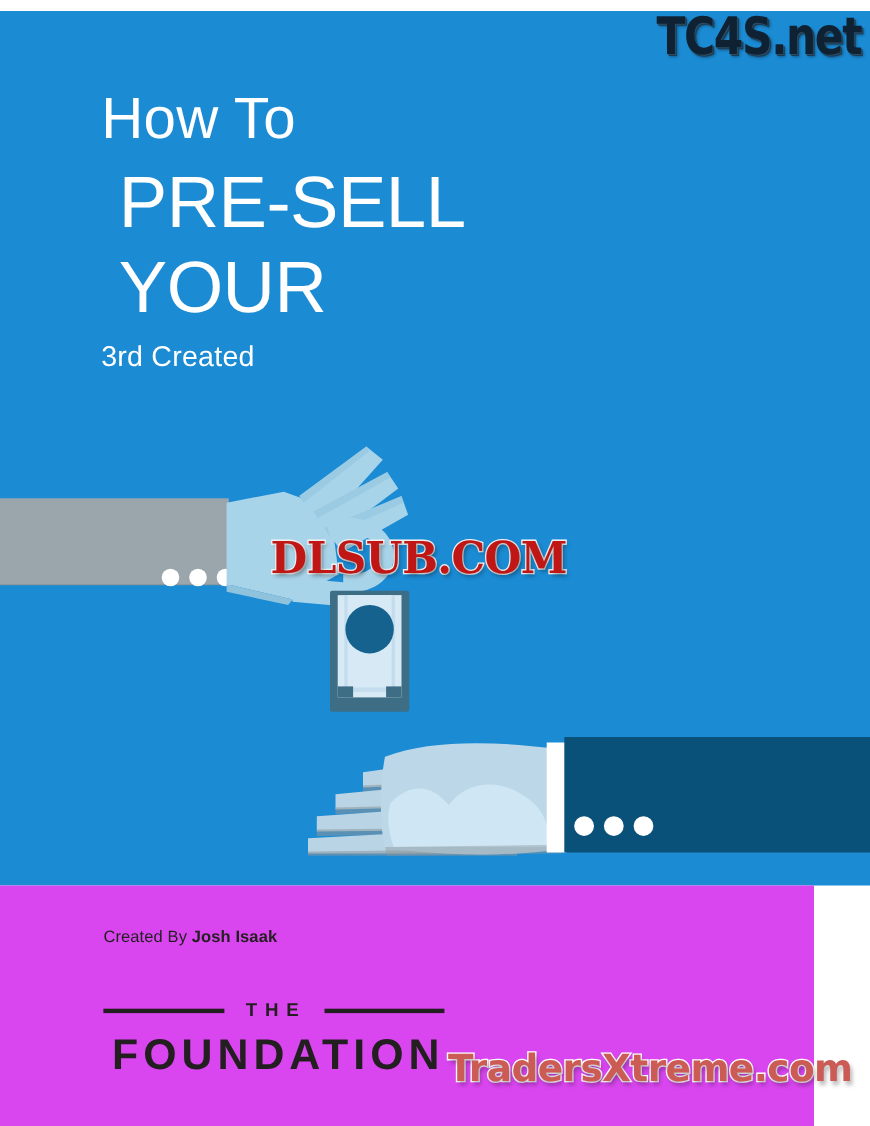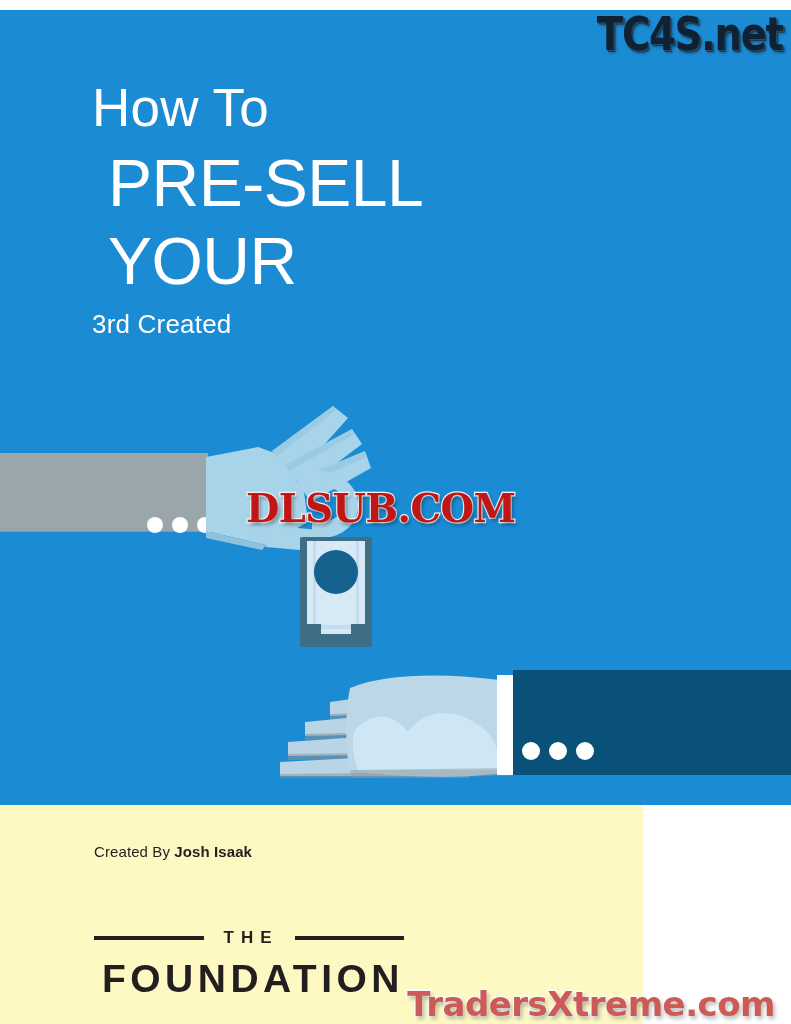--- a/index.html
+++ b/index.html
@@ -76,23 +76,23 @@
     width: 791px;
     height: 795px;
     z-index: 3;
   }
 
   
   .footer {
     position: absolute;
     left: 0;
     top: 805px;
-    width: 643px;
+    width: 740px;
     height: 219px;
-    background: #fef9c3;
+    background: #d946ef;
   }
   .credit {
     position: absolute;
     left: 94px;
     top: 38px;
     font-size: 15px;
     color: #231f20;
     letter-spacing: 0.1px;
     white-space: nowrap;
   }
@@ -105,21 +105,20 @@
     left: 94px;
     top: 104px;
     width: 310px;
   }
   .brand-top {
     display: flex;
     align-items: center;
     justify-content: flex-start;
     gap: 16px;
     height: 20px;
-    margin-top: 19px;
   }
   .brand-rule {
     height: 4px;
     background: #231f20;
     flex: 1 1 auto;
   }
   .brand-the {
     font-size: 17px;
     font-weight: 700;
     letter-spacing: 7px;
@@ -171,21 +170,21 @@
     transform-origin: left center;
     white-space: nowrap;
     -webkit-text-stroke: 2.5px #f2f2f2;
     paint-order: stroke fill;
     text-shadow: 2px 3px 4px rgba(0,0,0,0.35);
   }
 
   .wm-traders {
     position: absolute;
     right: 16px;
-    bottom: 0;
+    bottom: 32px;
     z-index: 20;
     font-family: "DejaVu Sans", sans-serif;
     font-size: 34px;
     font-weight: 700;
     letter-spacing: -0.5px;
     color: #cb5b54;
     white-space: nowrap;
     -webkit-text-stroke: 2.5px #ffffff;
     paint-order: stroke fill;
     text-shadow: 2px 3px 4px rgba(0,0,0,0.28);

